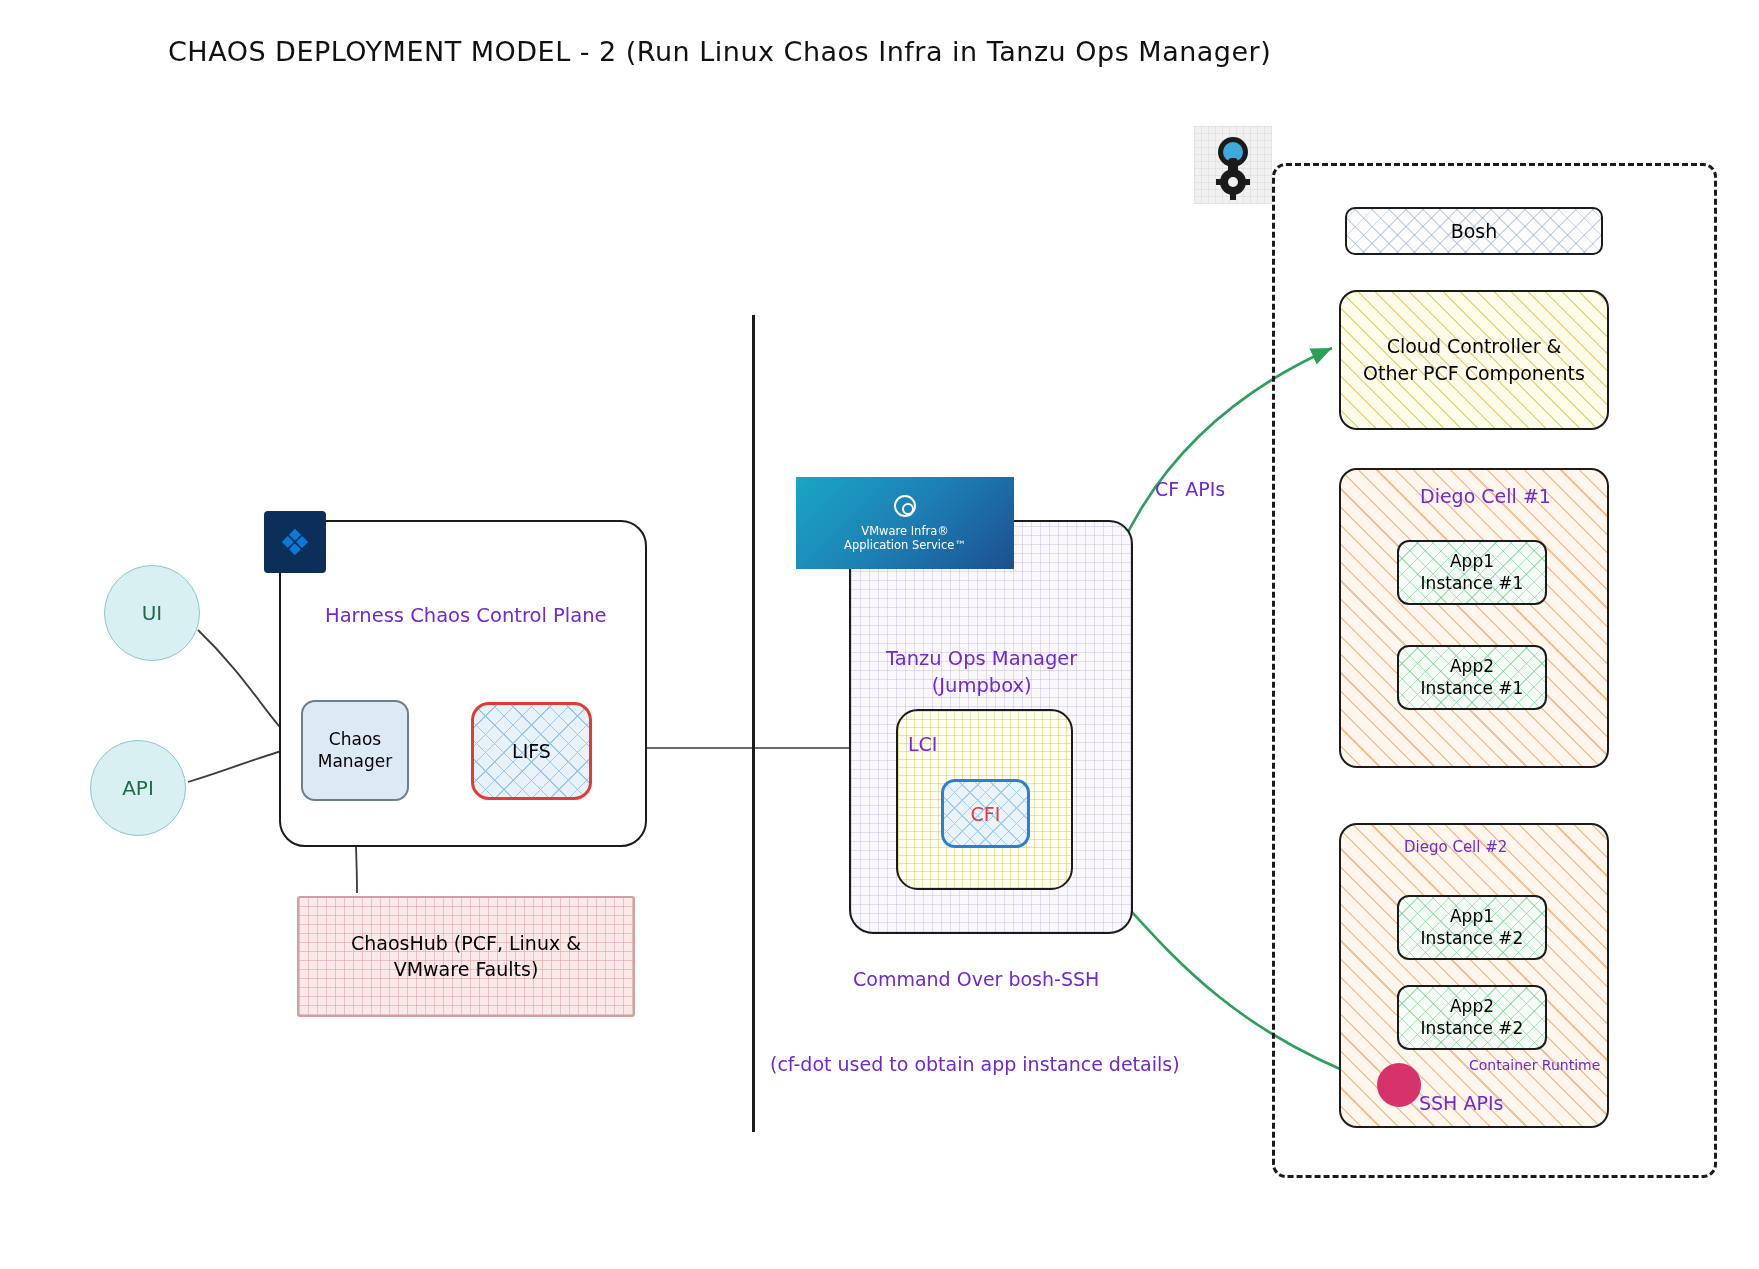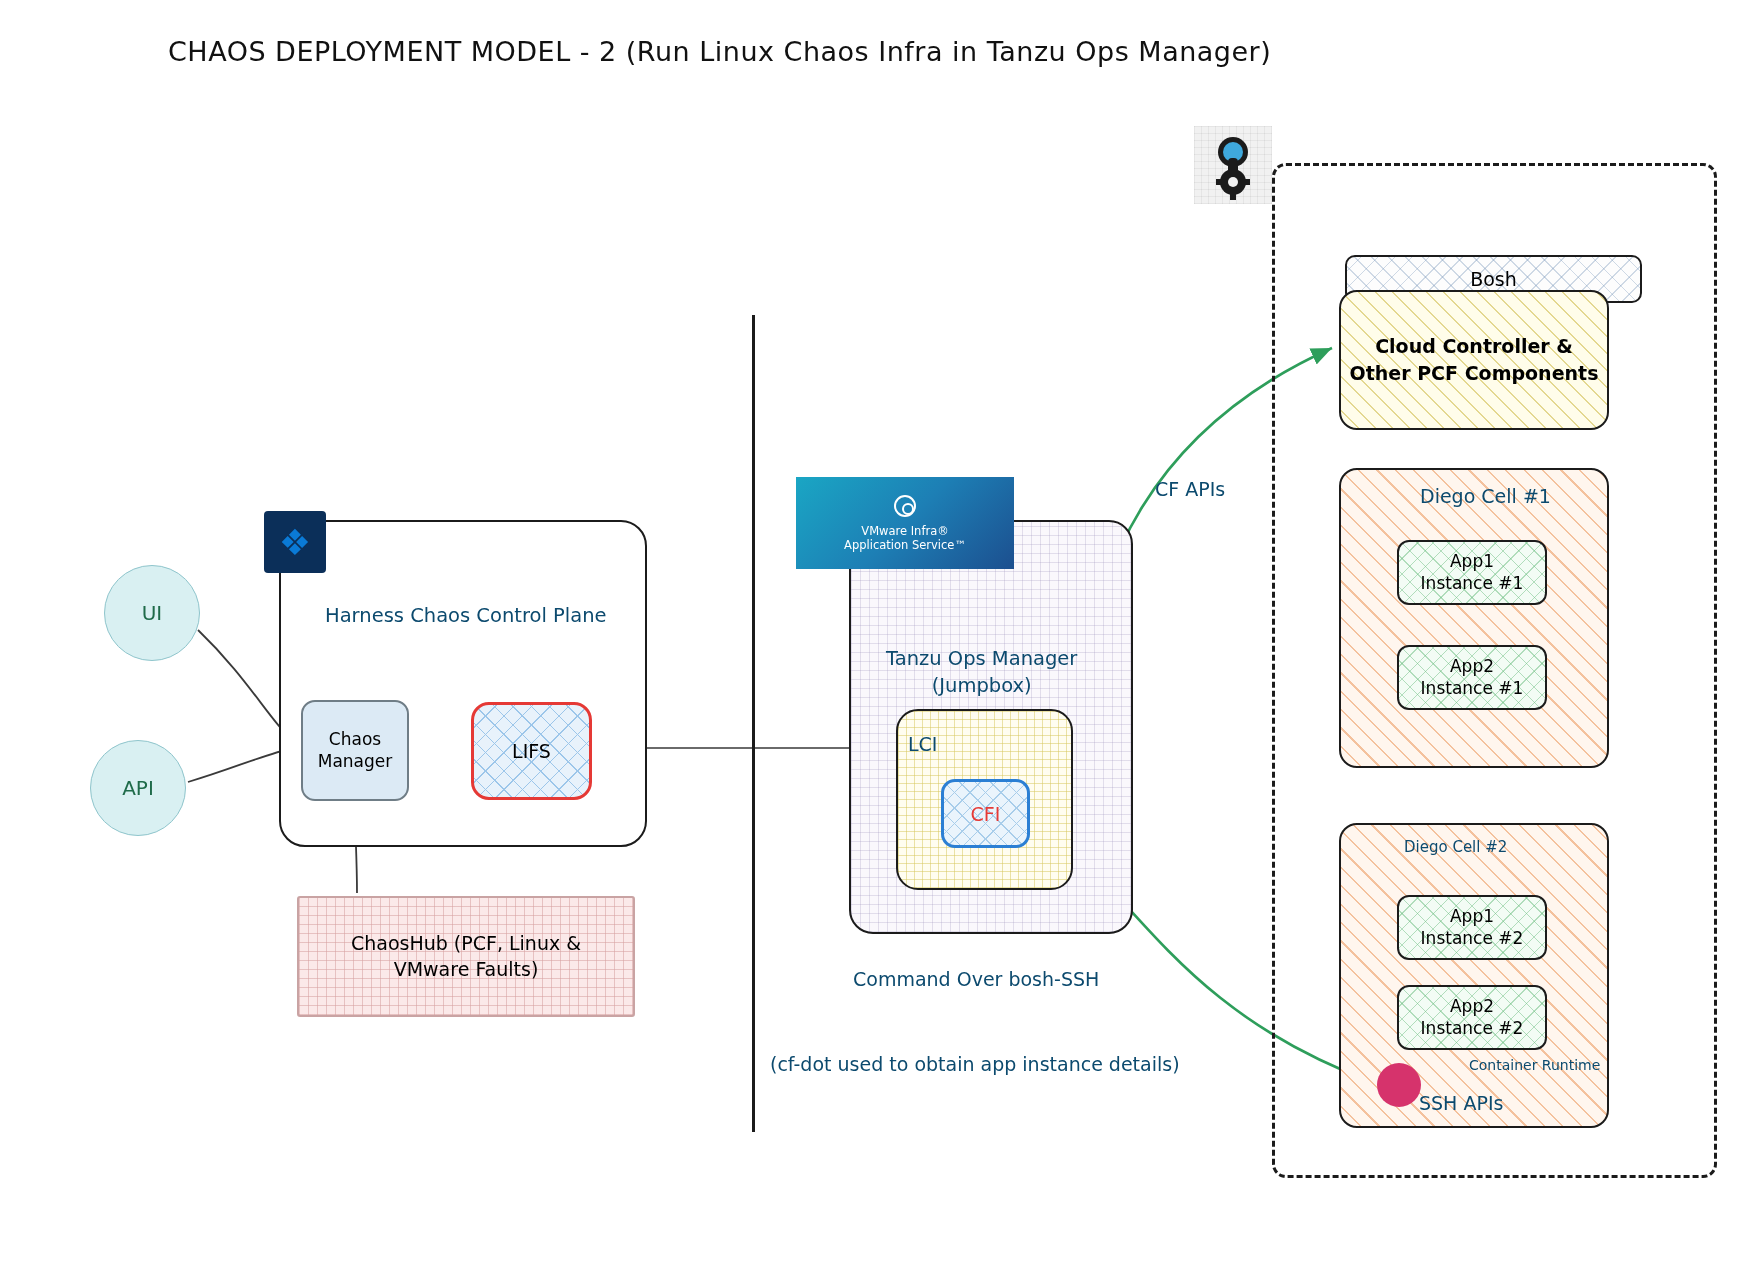--- a/index.html
+++ b/index.html
@@ -8,21 +8,21 @@
     width: 1759px; height: 1269px;
     background: #ffffff;
     font-family: "DejaVu Sans", sans-serif;
     overflow: hidden;
   }
   #canvas {
     position: relative;
     width: 1759px; height: 1269px;
     background: #ffffff;
   }
-  .lbl { position: absolute; color: #0c4a6e; white-space: pre; }
+  .lbl { position: absolute; color: #6d28d9; white-space: pre; }
   .center { display: flex; align-items: center; justify-content: center; text-align: center; }
 
   
   #title {
     left: 168px; top: 36px;
     font-size: 27px; letter-spacing: 0.5px;
     color: #111;
   }
 
   
@@ -175,30 +175,29 @@
   }
   .hatch-green {
     background-color: #f3fcf5;
     background-image:
       repeating-linear-gradient(45deg, rgba(110,190,130,.5) 0 1px, transparent 1px 11px),
       repeating-linear-gradient(-45deg, rgba(110,190,130,.5) 0 1px, transparent 1px 11px);
   }
 
   #bosh-row {
     position: absolute; left: 1345px; top: 207px;
-    width: 297px; height: 48px;
+    width: 258px; height: 48px;
     border: 2.6px solid #1b1b1b; border-radius: 10px;
     font-size: 19px;
-    margin-top: 48px;
   }
   #cloud-controller {
     position: absolute; left: 1339px; top: 290px;
     width: 270px; height: 140px;
     border: 2.6px solid #1b1b1b; border-radius: 18px;
-    font-size: 19px; line-height: 1.4; font-weight: bold;
+    font-size: 19px; line-height: 1.4;
   }
   #diego1 {
     position: absolute; left: 1339px; top: 468px;
     width: 270px; height: 300px;
     border: 2.6px solid #1b1b1b; border-radius: 18px;
   }
   #diego1-title { left: 1404px; top: 485px; font-size: 19px; margin-left: 16px; }
   #diego2 {
     position: absolute; left: 1339px; top: 823px;
     width: 270px; height: 305px;

